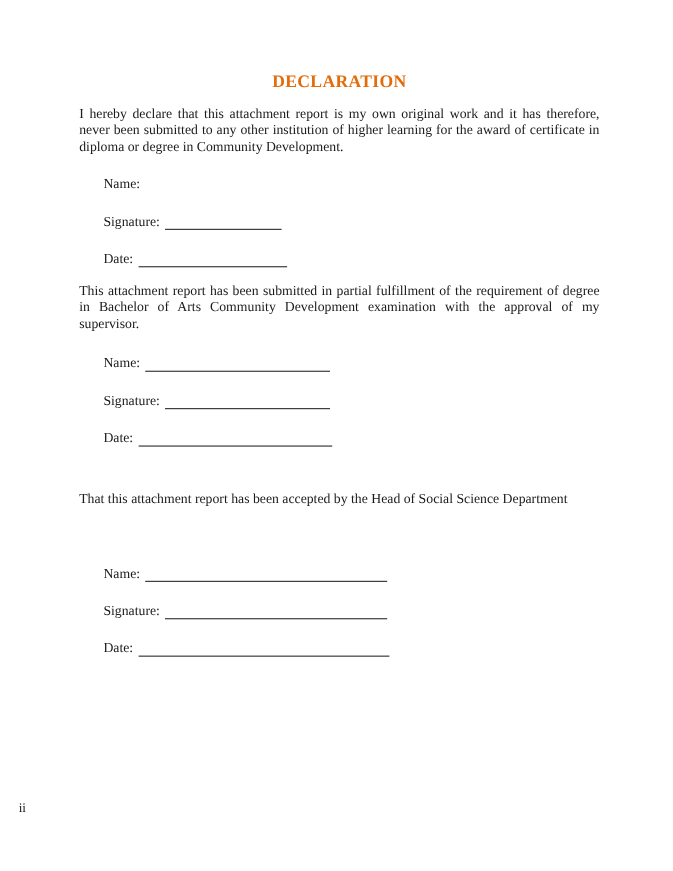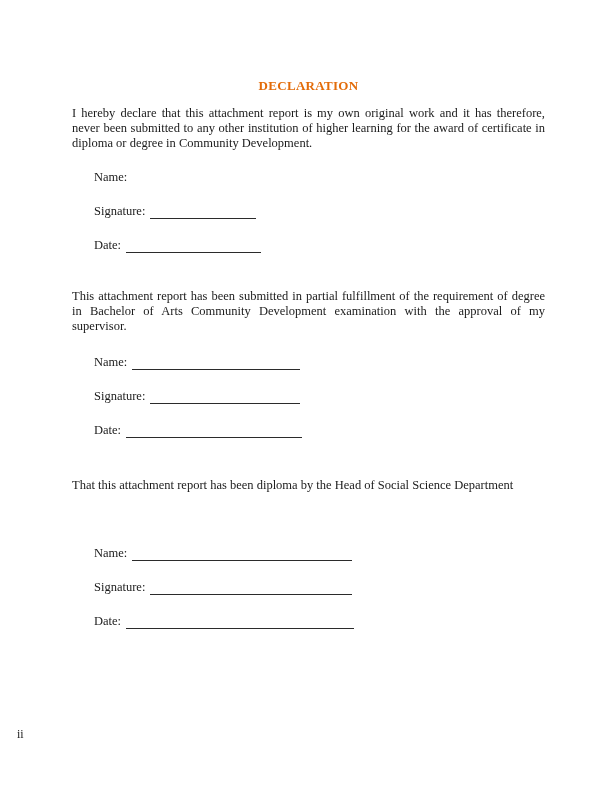--- a/index.html
+++ b/index.html
@@ -12,34 +12,34 @@
     width: 612px;
     height: 792px;
     background: #ffffff;
     font-family: "Liberation Serif", "DejaVu Serif", serif;
     color: #1a1a1a;
     box-sizing: border-box;
     padding: 66px 67px 0 72px;
     overflow: hidden;
   }
   .title {
-    font-size: 13px;
+    font-size: 16px;
     font-weight: bold;
     text-align: center;
     letter-spacing: 0.3px;
-    margin: 12px 0 12px 0;
+    margin: 0 0 12px 0;
   }
   .para {
     font-size: 12.5px;
     line-height: 15px;
     text-align: justify;
     margin: 0 0 14px 0;
   }
   .para.second {
-    margin-top: 36px;
+    margin-top: 14px;
     margin-bottom: 20px;
   }
   .para.third {
     margin-top: 40px;
     margin-bottom: 0;
     text-align: left;
   }
   .field {
     font-size: 12.5px;
     line-height: 16px;
@@ -104,21 +104,21 @@
   </div>
 
   <div class="field">
     <span>Signature:</span><span class="blank-line w-s2-sig"></span>
   </div>
 
   <div class="field">
     <span>Date:</span><span class="blank-line w-s2-date"></span>
   </div>
 
-  <p class="para third">That this attachment report has been diploma by the Head of Social Science Department</p>
+  <p class="para third">That this attachment report has been accepted by the Head of Social Science Department</p>
 
   <div class="field gap-lg">
     <span>Name:</span><span class="blank-line w-s3-name"></span>
   </div>
 
   <div class="field">
     <span>Signature:</span><span class="blank-line w-s3-sig"></span>
   </div>
 
   <div class="field">

